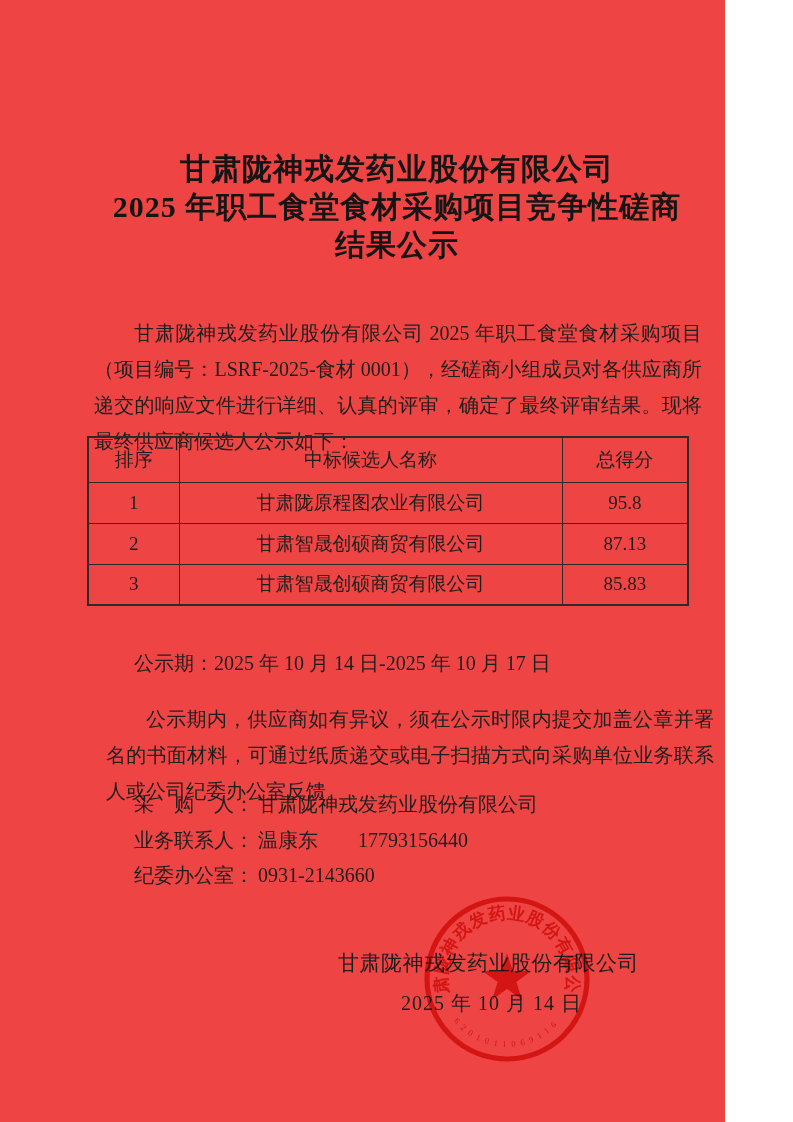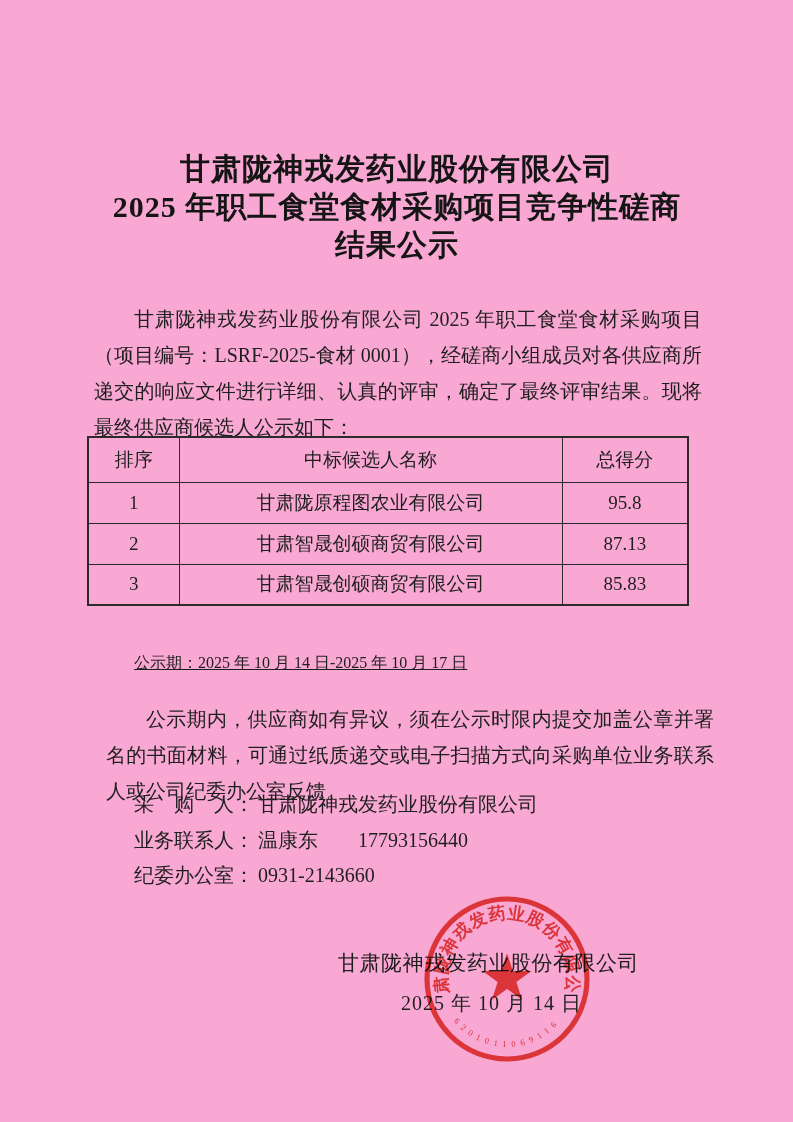--- a/index.html
+++ b/index.html
@@ -1,47 +1,47 @@
 <!DOCTYPE html>
 <html><head>
 <meta charset="utf-8">
 <style>
   html,body { margin:0; padding:0; background:#ffffff; }
   .page {
-    position:relative; width:793px; height:1122px; background:#f9a8d4;
+    position:relative; width:725px; height:1122px; background:#ef4444;
     font-family:"Liberation Serif", serif; color:#1e1e1e; overflow:hidden;
   }
   .title-block {
     position:absolute; top:150px; left:80px; width:634px;
     text-align:center; font-weight:bold; font-size:30px; line-height:38px;
     letter-spacing:1px; color:#151515;
   }
   .title-line { white-space:nowrap; }
   .intro {
-    position:absolute; top:281px; left:94px; width:608px;
+    position:absolute; top:295px; left:94px; width:608px;
     font-size:20px; line-height:36px; text-align:justify; text-indent:2em;
   }
   table.result-table {
     position:absolute; top:436px; left:87px; width:600px;
     border-collapse:collapse; table-layout:fixed;
     font-size:19px; text-align:center; color:#1e1e1e;
     border:2px solid #2b2b2b;
   }
   .result-table th, .result-table td {
     border:1.5px solid #2b2b2b; padding:4px; font-weight:normal;
     overflow:hidden; white-space:nowrap;
   }
   .result-table thead tr { height:45px; }
   .result-table tbody tr { height:41px; }
   .col-rank  { width:91px; }
   .col-name  { width:383px; }
   .col-score { width:126px; }
   .period-line {
     position:absolute; top:645px; left:134px;
-    font-size:16px; line-height:36px; white-space:nowrap;text-decoration:underline;
+    font-size:20px; line-height:36px; white-space:nowrap;
   }
   .objection {
     position:absolute; top:681px; left:78px; width:608px;
     font-size:20px; line-height:36px; text-align:justify; text-indent:2em;margin-left:28px;
   }
   .contacts {
     position:absolute; top:787px; left:134px;
     font-size:20px; line-height:35.5px; white-space:nowrap;
   }
   .contact-line .contact-value { margin-left:4px; }

